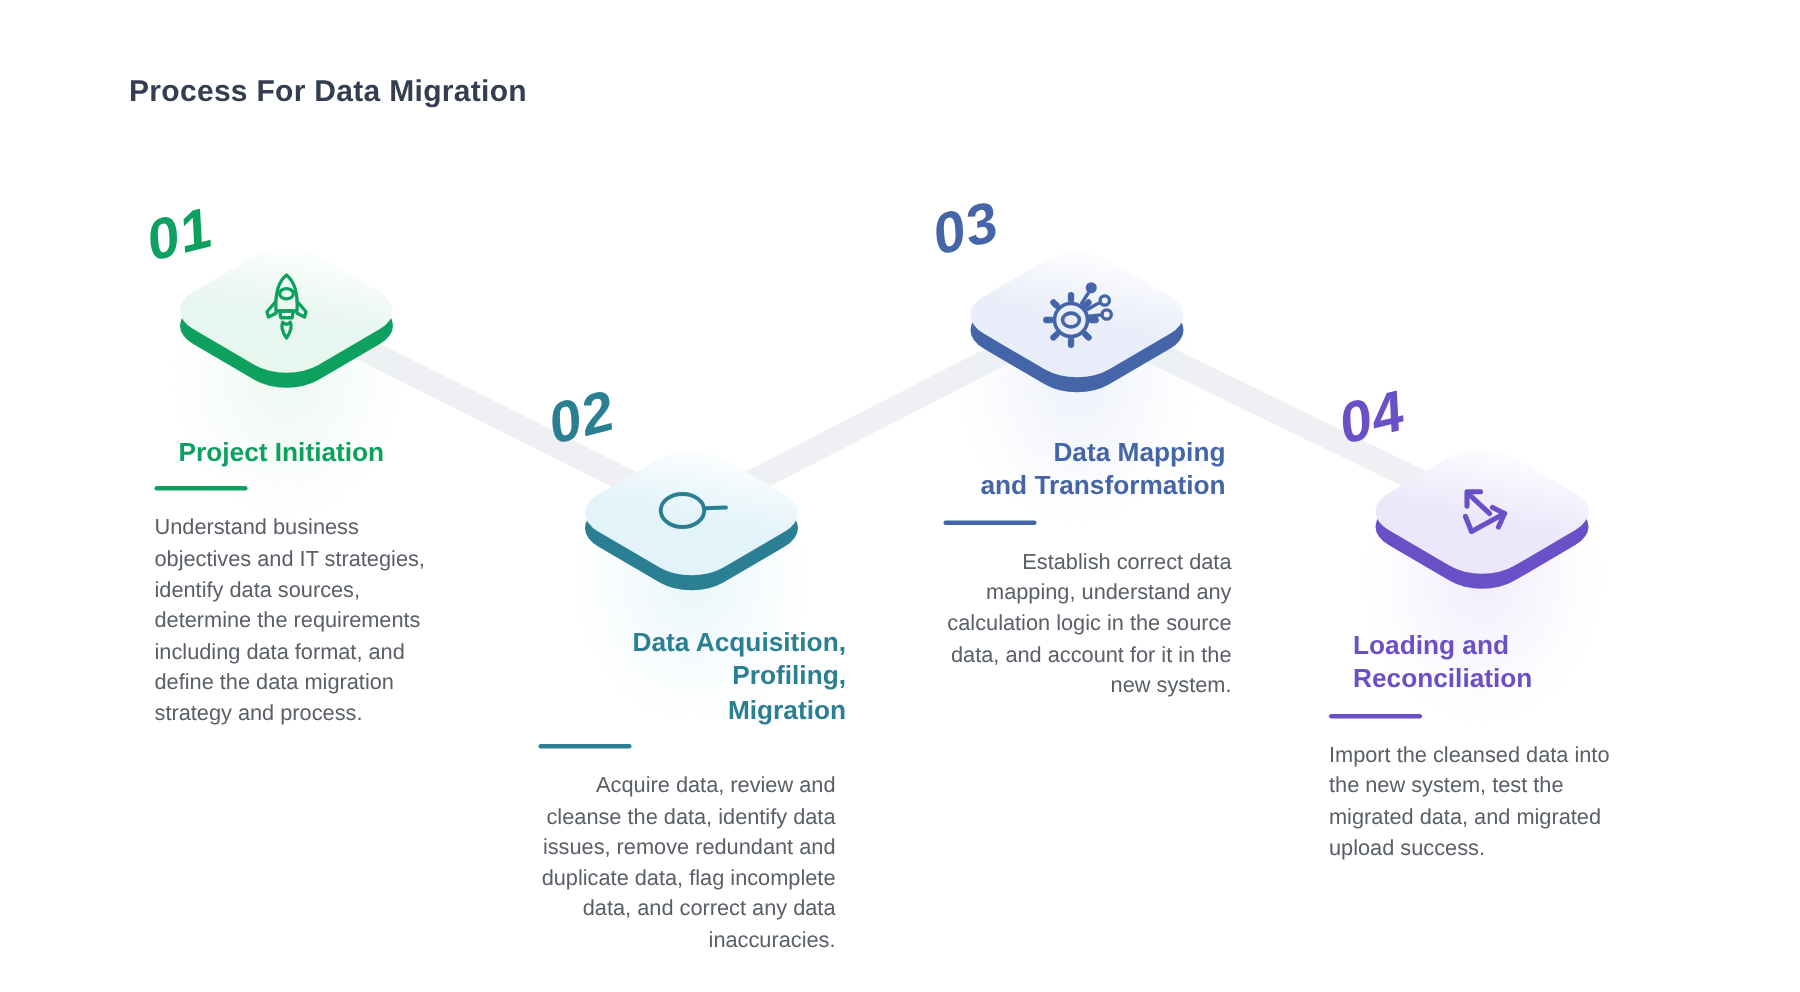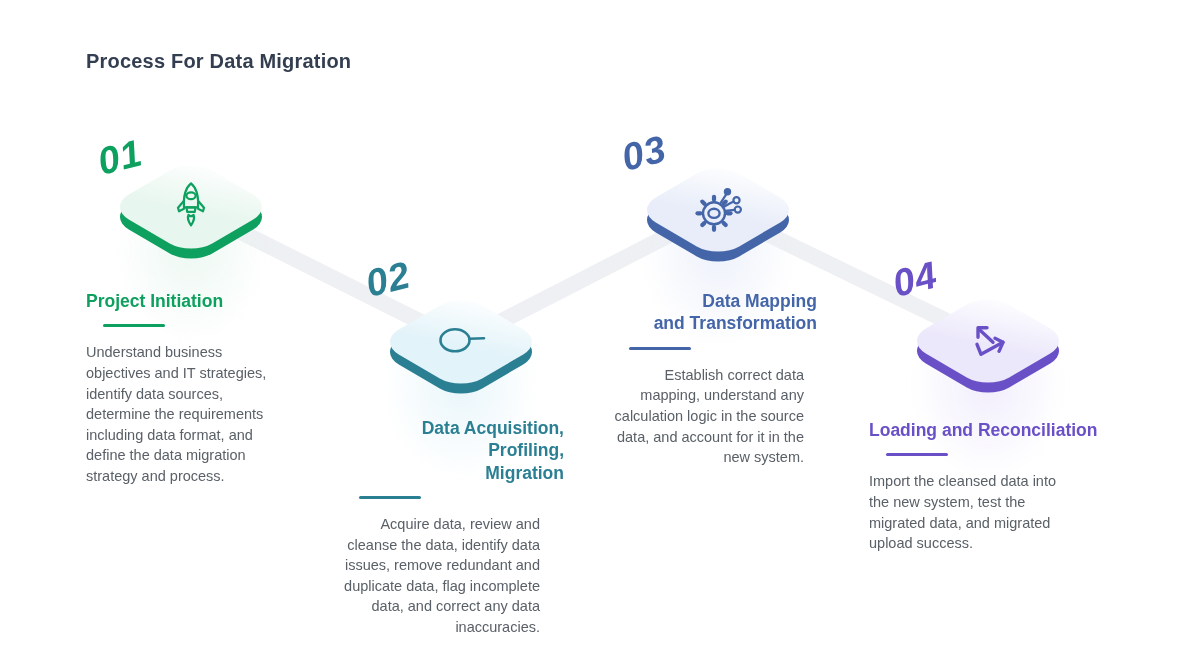--- a/index.html
+++ b/index.html
@@ -35,28 +35,28 @@
     background:radial-gradient(ellipse at 50% 20%,var(--face) 0%,rgba(255,255,255,0) 70%);
     opacity:.75;filter:blur(6px);pointer-events:none;
   }
   .d-icon{
     position:absolute;left:50%;top:50%;width:56px;height:56px;
     transform:translate(-50%,-53%);color:var(--accent);
   }
   .d-icon svg{display:block;width:100%;height:100%;}
   .step-text{position:absolute;z-index:2;}
   .step-title{
-    font-size:17.5px;font-weight:700;color:var(--accent);line-height:1.28;
+    font-size:17.5px;font-weight:700;color:var(--accent);line-height:1.28;margin-left:33px;
   }
   .step-rule{
     width:62px;height:3px;border-radius:2px;background:var(--accent);
     margin:12px 0 15px 17px;
   }
   .step-desc{
-    margin-left:0;font-size:14.5px;line-height:1.42;color:#5A6067;
+    margin-left:17px;font-size:14.5px;line-height:1.42;color:#5A6067;
   }
   
   .n1{left:98px;top:136px;}  .d1{left:132px;top:148px;}  .t1{left:86px; top:290px;width:205px;}
   .n2{left:366px;top:258px;} .d2{left:402px;top:283px;}  .t2{left:342px;top:417px;width:222px;text-align:right;}
   .n3{left:622px;top:132px;} .d3{left:659px;top:151px;}  .t3{left:612px;top:290px;width:205px;text-align:right;}
   .n4{left:893px;top:258px;} .d4{left:929px;top:282px;}  .t4{left:869px;top:419px;width:235px;}
   .t1 .step-desc{width:186px;}
   .t2 .step-desc{width:198px;}
   .t3 .step-desc{width:192px;}
   .t4 .step-desc{width:204px;}

